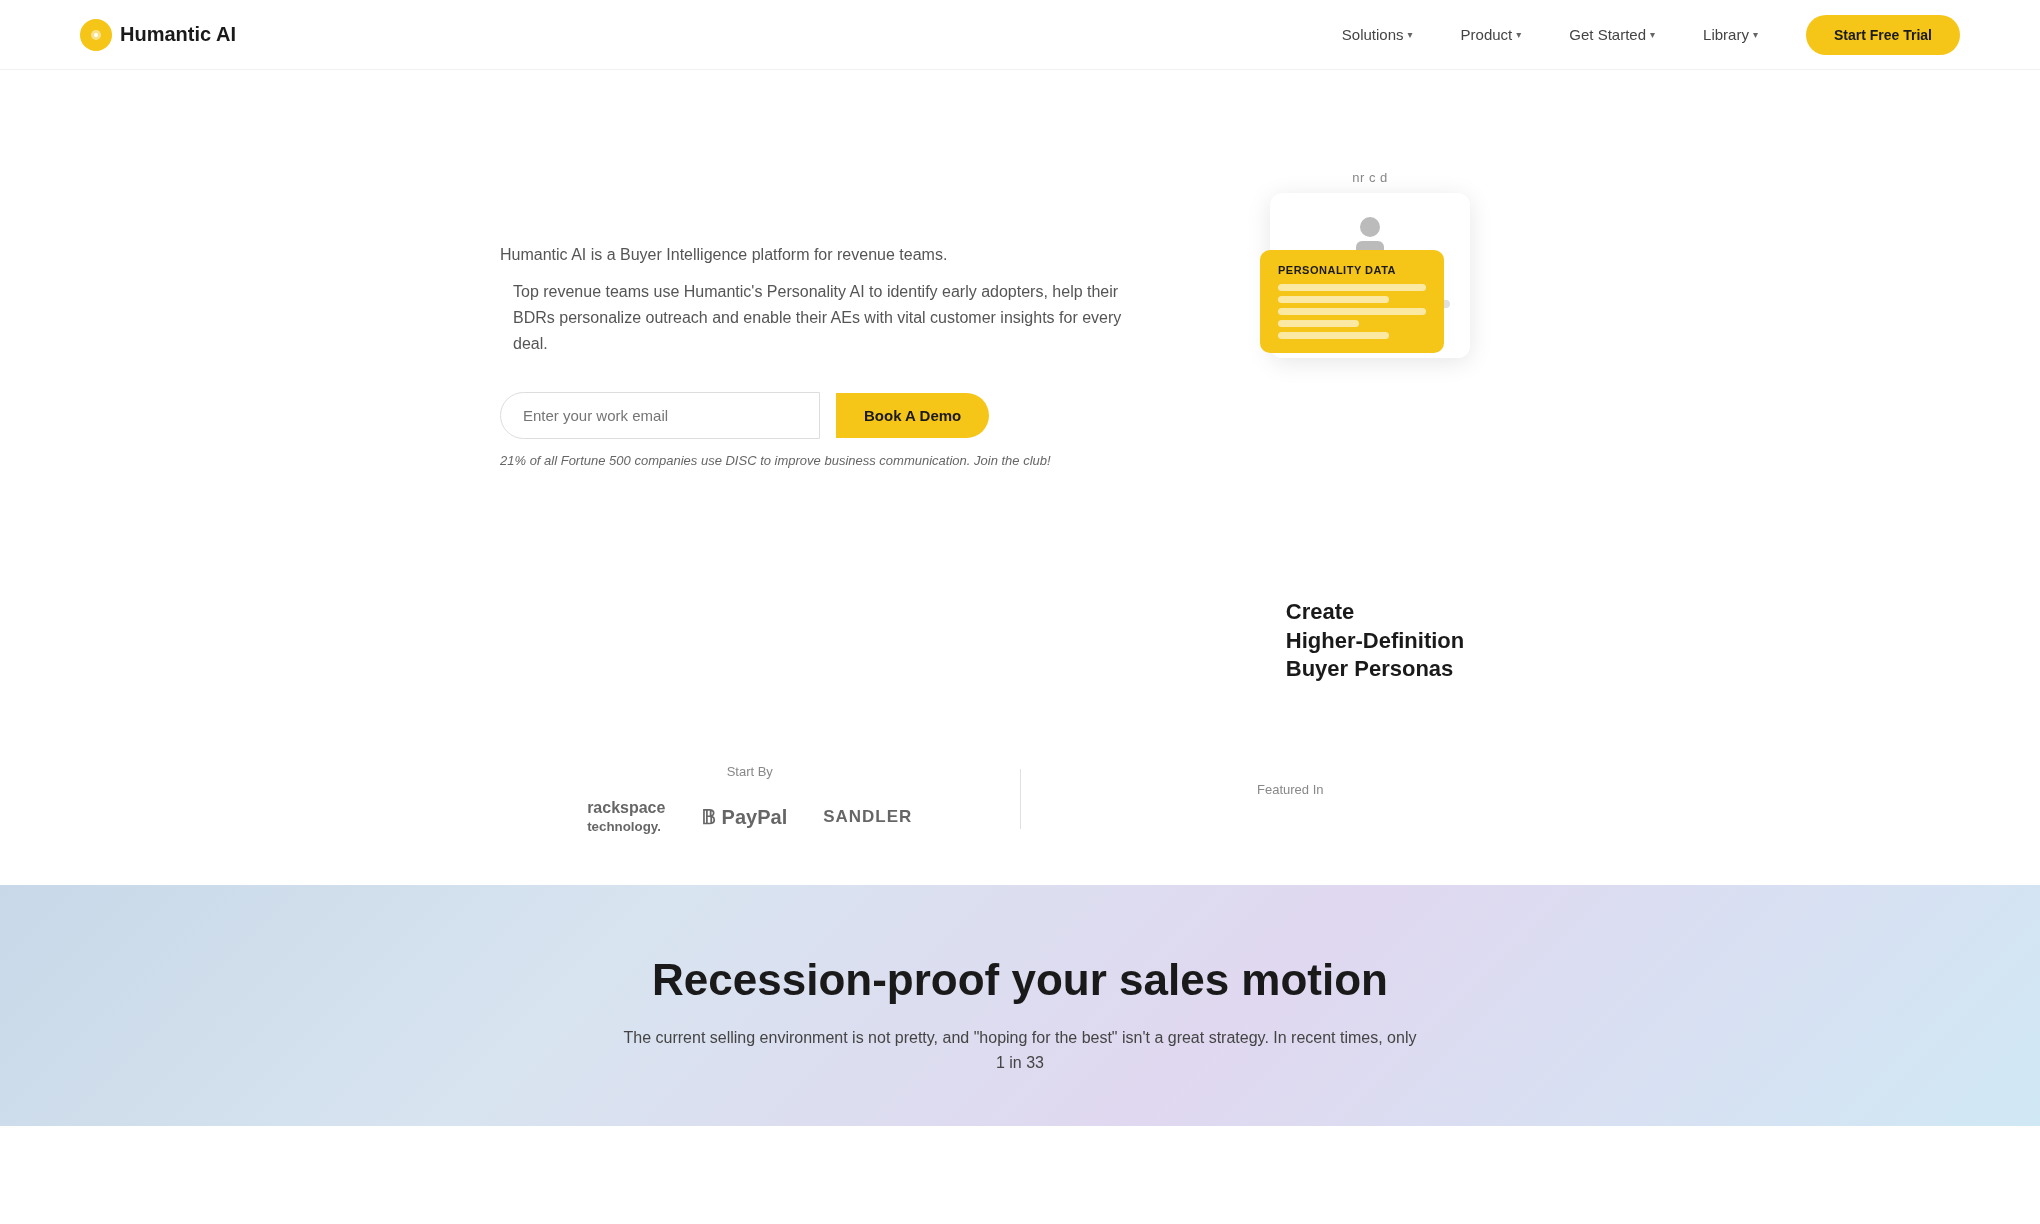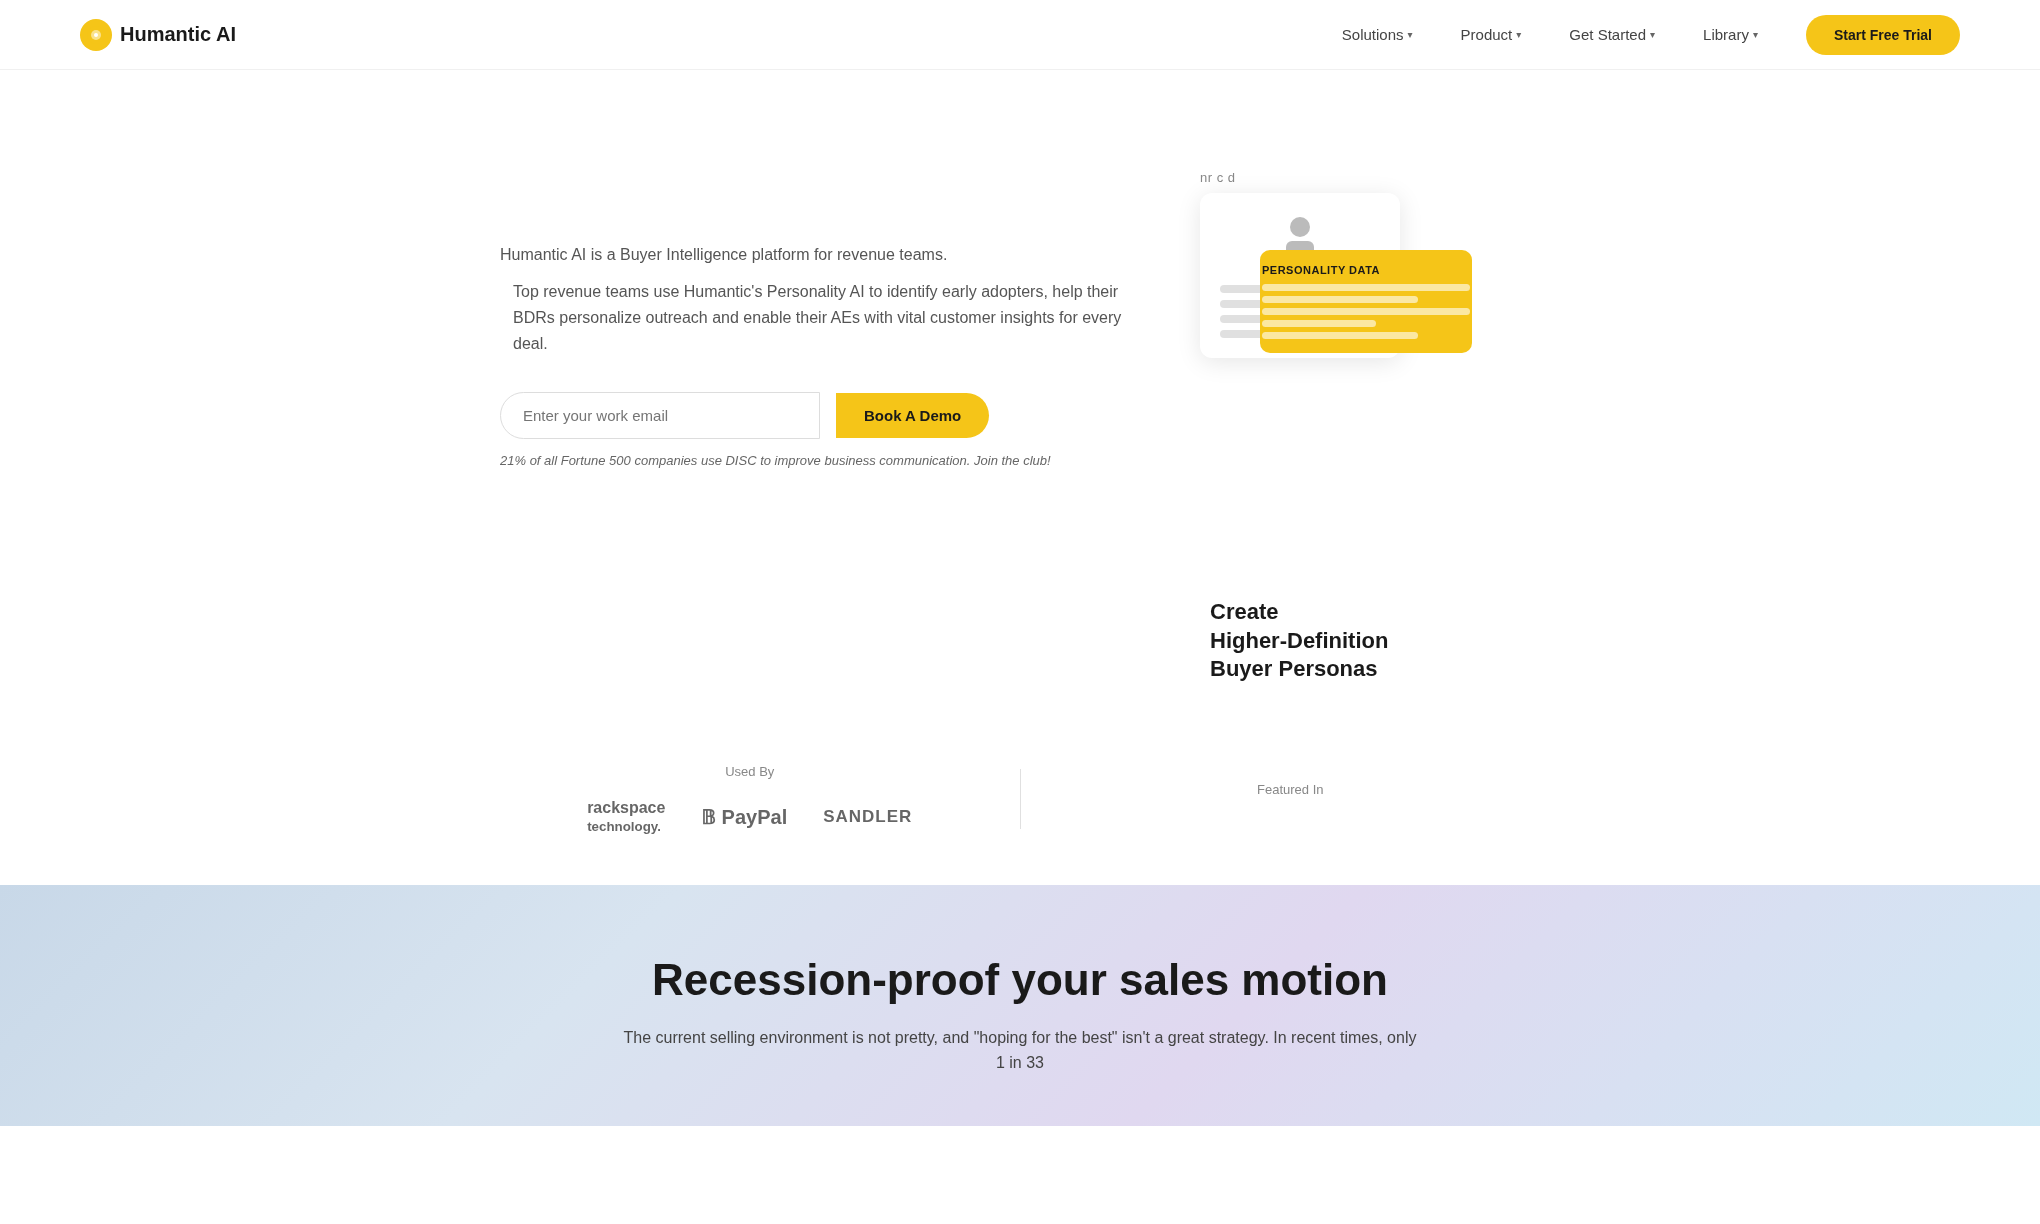--- a/index.html
+++ b/index.html
@@ -132,21 +132,21 @@
       font-size: 13px;
       color: #666;
       font-style: italic;
     }
 
     
     .hero-right {
       flex: 0 0 340px;
       display: flex;
       flex-direction: column;
-      align-items: flex-start;
+      align-items: center;
       position: relative;
       margin-top: 20px;
     }
     .card-label {
       font-size: 13px;
       color: #888;
       margin-bottom: 8px;
       letter-spacing: 0.5px;
     }
     .persona-card {
@@ -177,26 +177,26 @@
       border-radius: 4px;
       background: #e0e0e0;
     }
     .persona-line.short { width: 60%; }
     .persona-line.medium { width: 80%; }
     .persona-line.long { width: 100%; }
 
     .yellow-card {
       background: #f5c518;
       border-radius: 10px;
-      padding: 14px 2px;
+      padding: 14px 18px;
       position: absolute;
       left: 60px;
       top: 80px;
       z-index: 3;
-      width: 212px;
+      width: 184px;
     }
     .yellow-card-title {
       font-size: 11px;
       font-weight: 700;
       color: #1a1a1a;
       margin-bottom: 8px;
       letter-spacing: 0.5px;
     }
     .yellow-lines {
       display: flex;
@@ -379,21 +379,21 @@
         <span>Higher-Definition</span><br>
         <span>Buyer Personas</span>
       </div>
     </div>
   </div>
 </section>
 
 <section class="logos-section">
   <div class="logos-row">
     <div class="logos-group">
-      <div class="logos-group-label">Used By</div>
+      <div class="logos-group-label">Start By</div>
       <div class="logos-items">
         <span class="logo-brand rackspace">rackspace<br><small>technology.</small></span>
         <span class="logo-brand paypal">𝔹 PayPal</span>
         <span class="logo-brand sandler">SANDLER</span>
       </div>
     </div>
 
     <div class="divider-logos"></div>
 
     <div class="logos-group">

